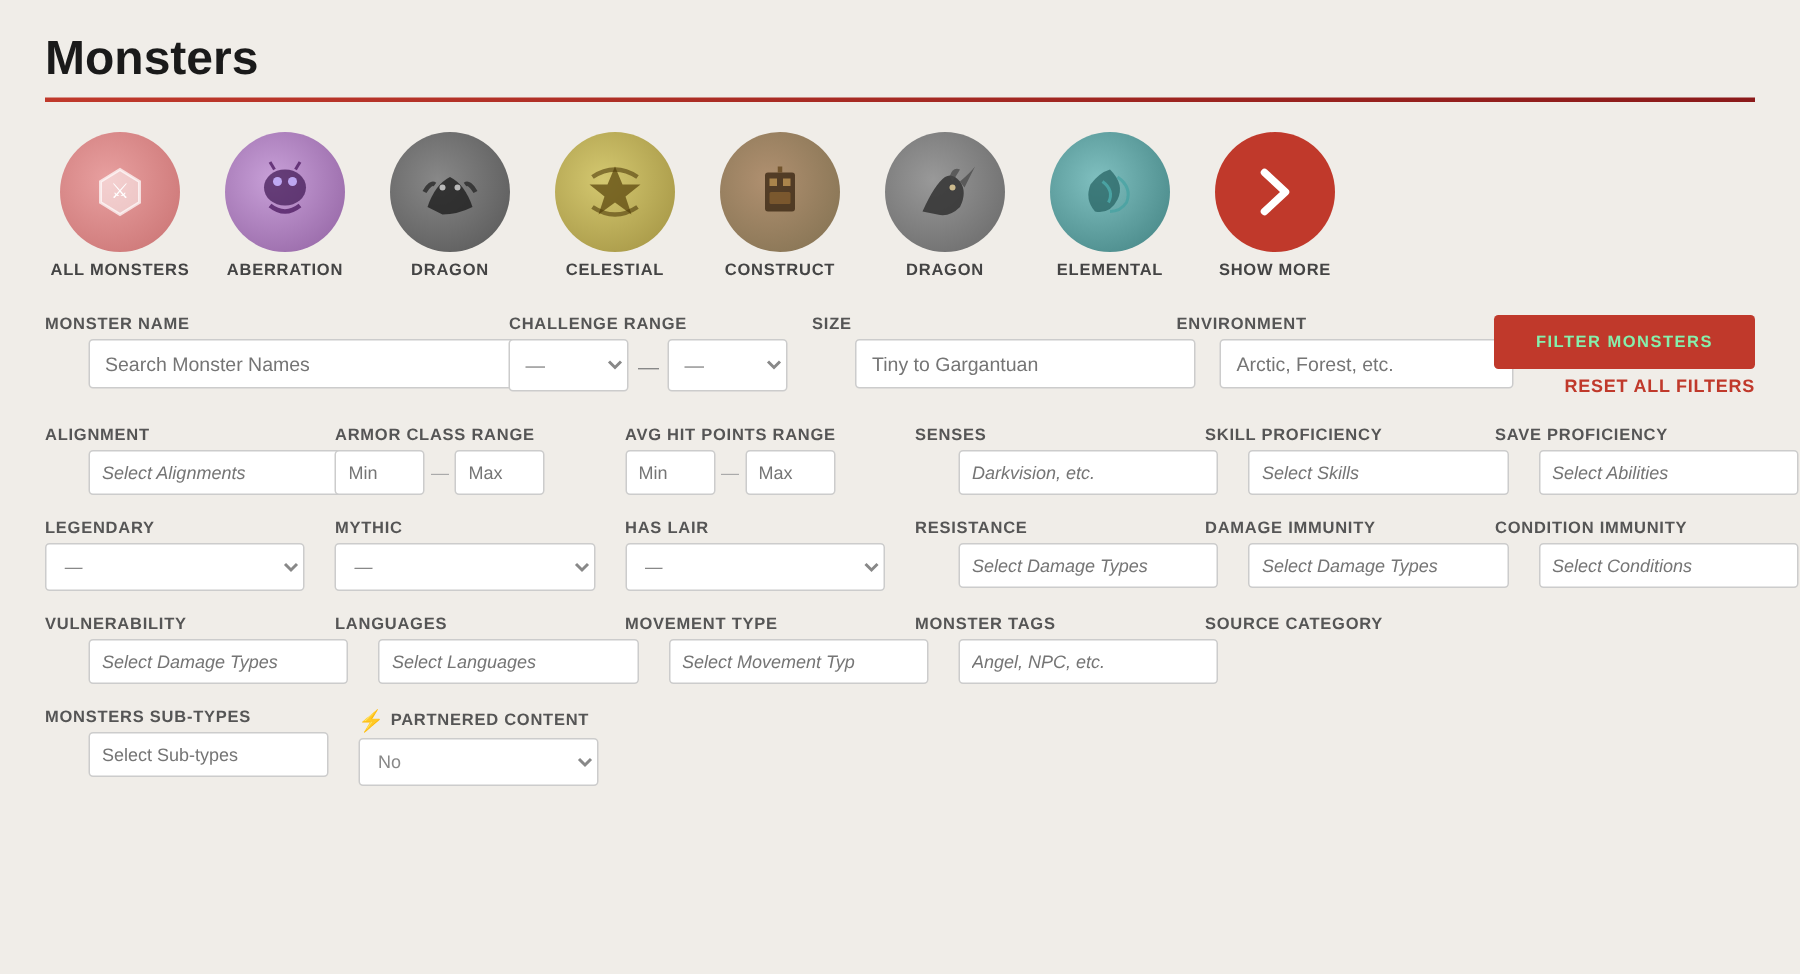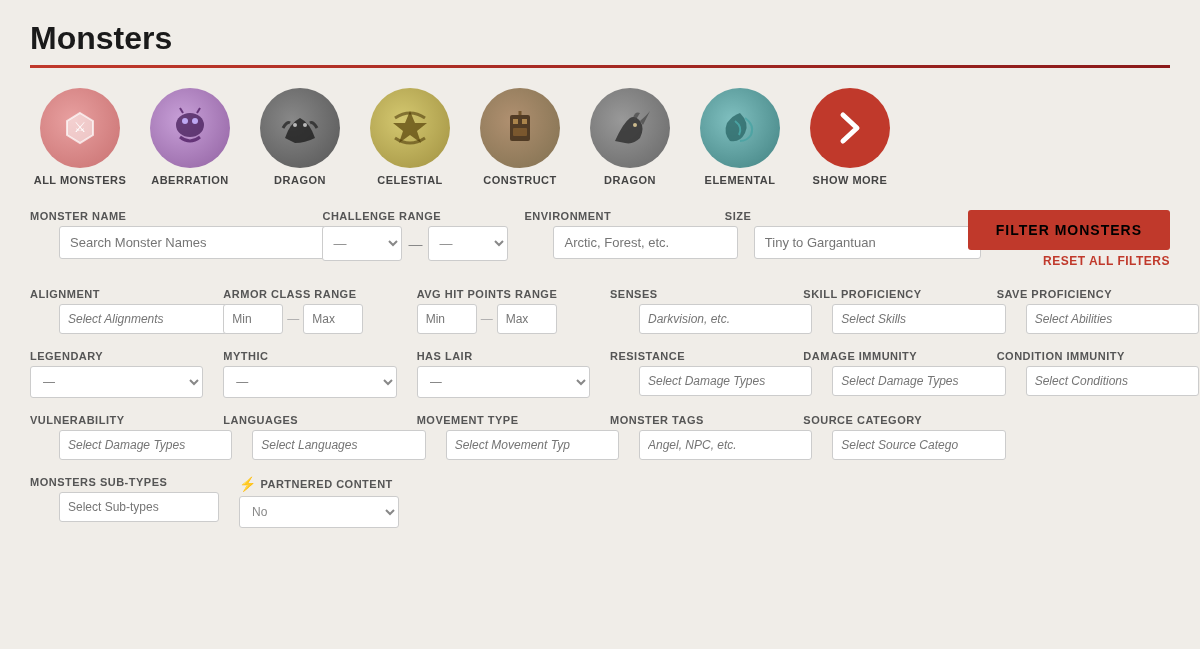--- a/index.html
+++ b/index.html
@@ -135,25 +135,25 @@
     .dash { color: #888; font-size: 14px; }
 
     .filter-group-size { min-width: 150px; }
     .filter-group-size .filter-input { width: 100%; }
 
     .filter-group-env { flex: 1; min-width: 180px; }
     .filter-group-env .filter-input { width: 100%; }
 
     .filter-button {
       background: #c0392b;
-      color: #000000;
+      color: #86efac;
       border: none;
       border-radius: 3px;
       padding: 12px 28px;
-      font-size: 14px;
+      font-size: 11px;
       font-weight: bold;
       letter-spacing: 1px;
       cursor: pointer;
       text-transform: uppercase;
       align-self: flex-end;
       white-space: nowrap;
     }
 
     .reset-link {
       color: #c0392b;
@@ -364,28 +364,28 @@
           <option>1</option><option>2</option><option>3</option><option>4</option><option>5</option>
         </select>
         <span class="dash">—</span>
         <select>
           <option>—</option>
           <option>1</option><option>5</option><option>10</option><option>15</option><option>20</option><option>30</option>
         </select>
       </div>
     </div>
 
+    <div class="filter-group filter-group-size">
+      <label class="filter-label">SIZE</label>
+      <input type="text" class="filter-input" placeholder="Tiny to Gargantuan" style="">
+    </div>
+
     <div class="filter-group filter-group-env">
       <label class="filter-label">ENVIRONMENT</label>
       <input type="text" class="filter-input" placeholder="Arctic, Forest, etc." style="">
-    </div>
-
-    <div class="filter-group filter-group-size">
-      <label class="filter-label">SIZE</label>
-      <input type="text" class="filter-input" placeholder="Tiny to Gargantuan" style="">
     </div>
 
     <div class="filter-btn-group">
       <button class="filter-button">FILTER MONSTERS</button>
       <a class="reset-link">RESET ALL FILTERS</a>
     </div>
 
   </div>
 
   <div class="filters-grid">
@@ -485,21 +485,20 @@
       <input type="text" class="filter-input" placeholder="Select Movement Typ" style="">
     </div>
 
     <div class="filter-cell">
       <label class="filter-label">MONSTER TAGS</label>
       <input type="text" class="filter-input" placeholder="Angel, NPC, etc." style="">
     </div>
 
     <div class="filter-cell">
       <label class="filter-label">SOURCE CATEGORY</label>
-      <input type="text" class="filter-input" placeholder="Select Source Catego" style="">
     </div>
 
 
   </div>
 
   <div class="bottom-filters">
 
     <div class="bottom-filter-cell">
       <label class="filter-label">MONSTERS SUB-TYPES</label>
       <input type="text" class="filter-input" placeholder="Select Sub-types" style="">

